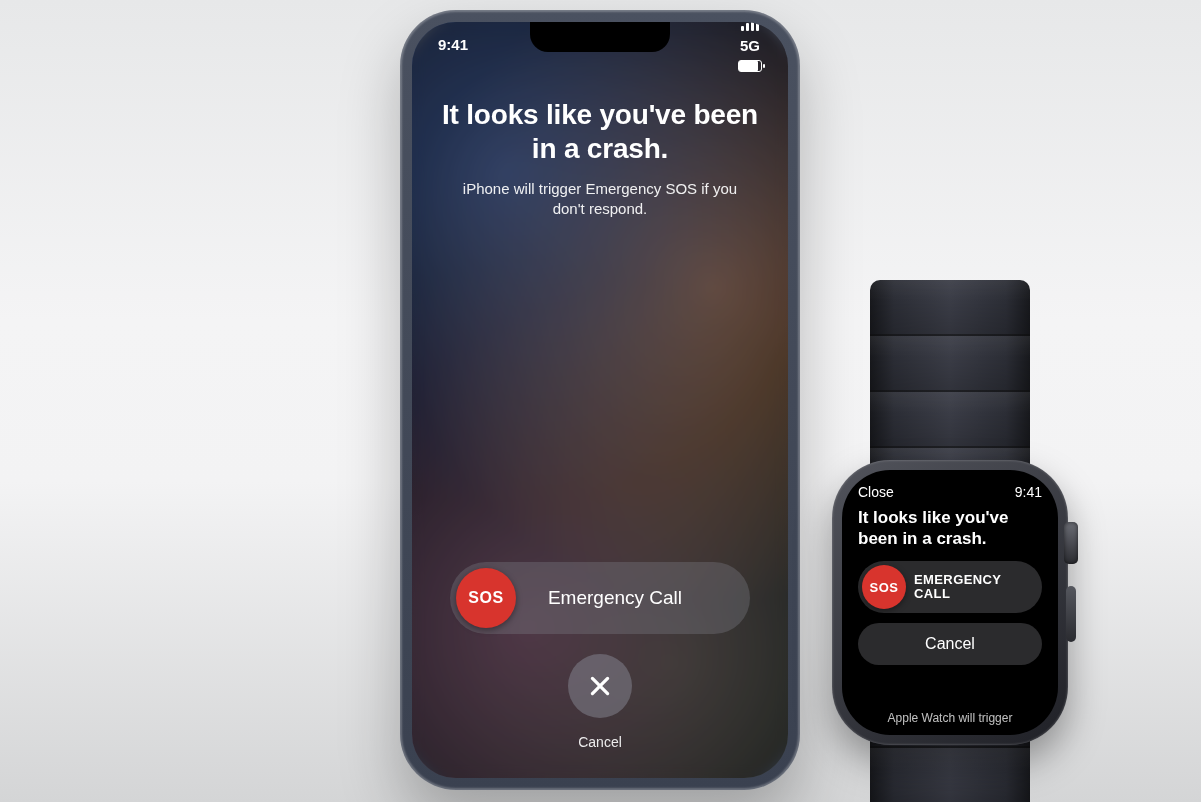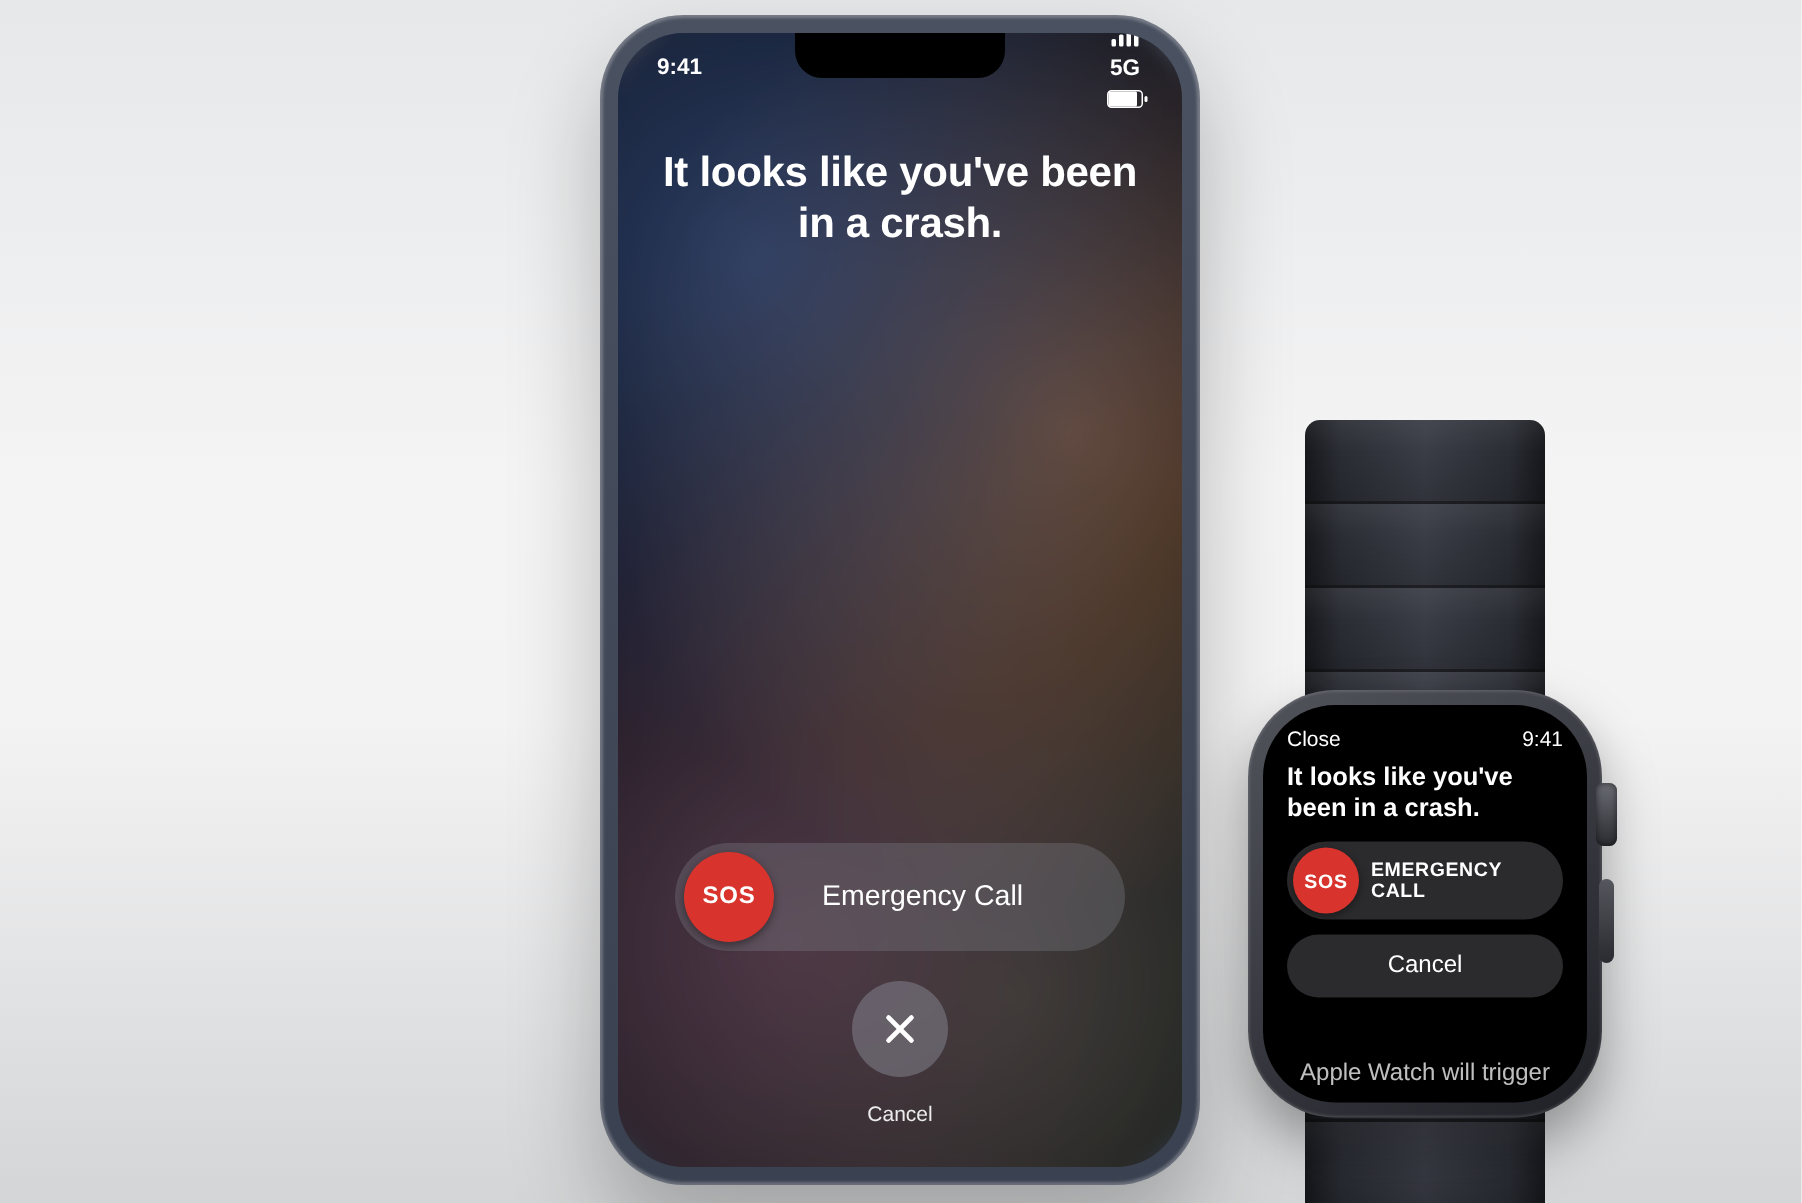--- a/index.html
+++ b/index.html
@@ -190,21 +190,21 @@
   .w-slider-label { flex:1; font-size:13px; font-weight:600; letter-spacing:0.4px; line-height:1.15; padding:0 8px; }
   .w-cancel {
     margin-top:10px;
     height:42px; border-radius:21px;
     background:#2b2b2d;
     display:flex; align-items:center; justify-content:center;
     font-size:16px;
   }
   .w-footer {
     margin-top:auto;
-    font-size:16px;
+    font-size:12px;
     color:rgba(255,255,255,0.75);
     text-align:center;
   }
 </style>
 </head>
 <body>
 
 <div class="phone">
   <div class="phone-screen">
     <div class="notch"></div>
@@ -219,20 +219,21 @@
               <span></span>
           </span>
           <span>5G</span>
           <span class="battery">
               <i></i>
             </span>
         </div>
       </div>
 
       <div class="headline">It looks like you've been in a crash.</div>
+      <div class="subline">iPhone will trigger Emergency SOS if you don't respond.</div>
 
       <div class="phone-bottom">
         <div class="sos-slider">
           <div class="sos-knob">
             <span>SOS</span>
           </div>
           <div class="sos-slider-label">Emergency Call</div>
         </div>
         <div class="dismiss-btn">
           <svg viewBox="0 0 24 24">

